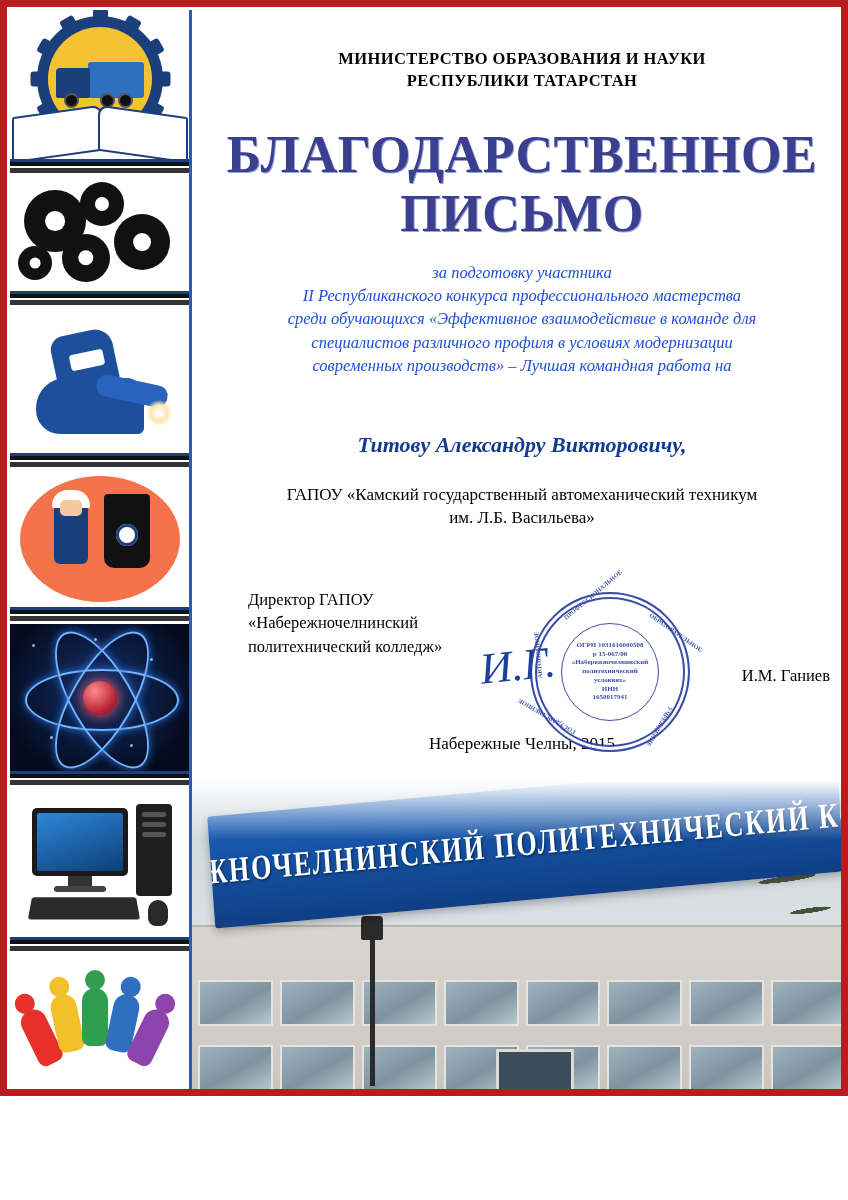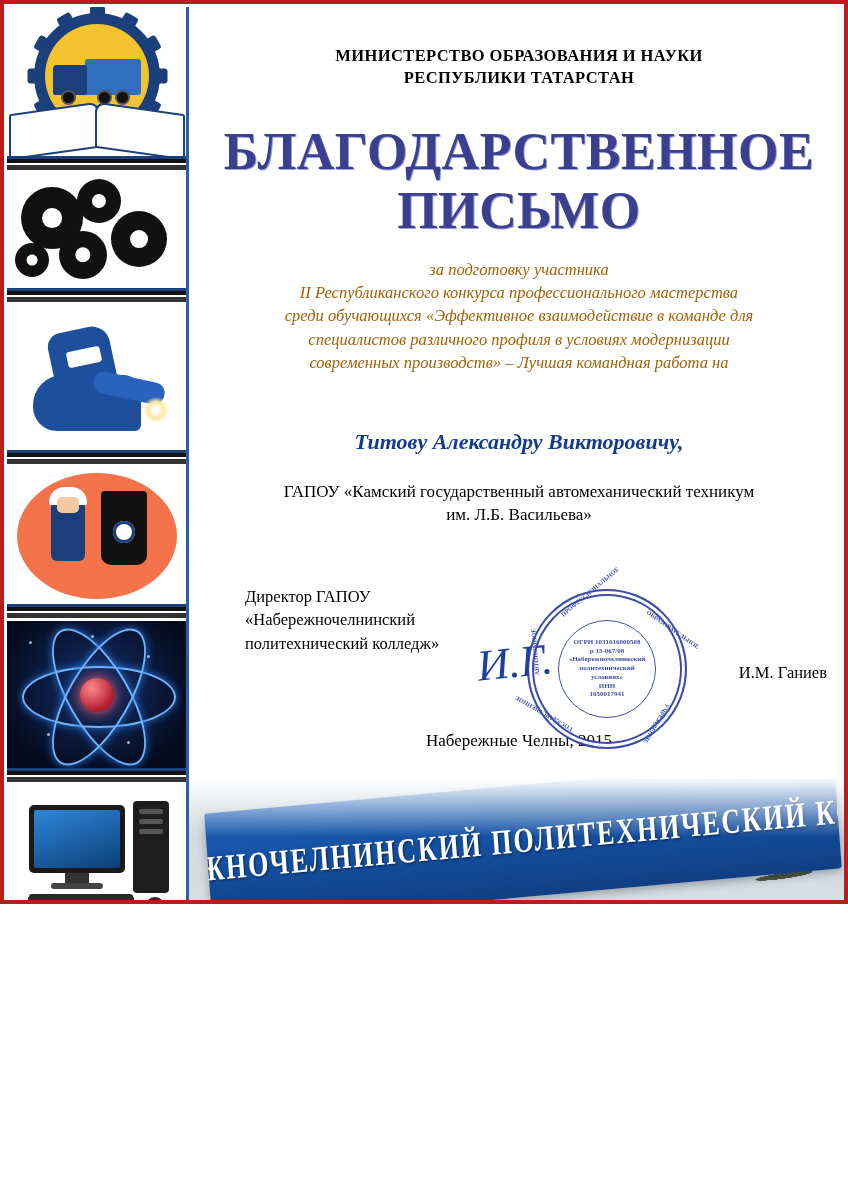--- a/index.html
+++ b/index.html
@@ -6,25 +6,25 @@
     margin: 0;
     padding: 0;
     background: #ffffff;
   }
   body {
     font-family: "Liberation Serif", serif;
   }
   .page {
     position: relative;
     width: 848px;
-    height: 904px;
+    height: 1096px;
     background: #ffffff;
     overflow: hidden;
     box-sizing: border-box;
-    border: 4px solid #b91c1c;
+    border: 7px solid #b91c1c;
   }
 
   
   .sidebar {
     position: absolute;
     left: 3px;
     top: 3px;
     width: 182px;
     height: 1194px;
     background: #ffffff;
@@ -361,21 +361,21 @@
     letter-spacing: .5px;
     color: #3a3f8f;
     text-shadow: 1px 1px 0 #9aa0d8;
   }
   .subtitle {
     margin: 18px 44px 0 44px;
     text-align: center;
     font-style: italic;
     font-size: 16.5px;
     line-height: 1.42;
-    color: #a16207;
+    color: #1d4ed8;
   }
   .subtitle .l1 { display: block; }
   .recipient {
     margin: 54px 0 0 0;
     text-align: center;
     font-size: 22px;
     font-style: italic;
     font-weight: 700;
     color: #123a8f;
   }

